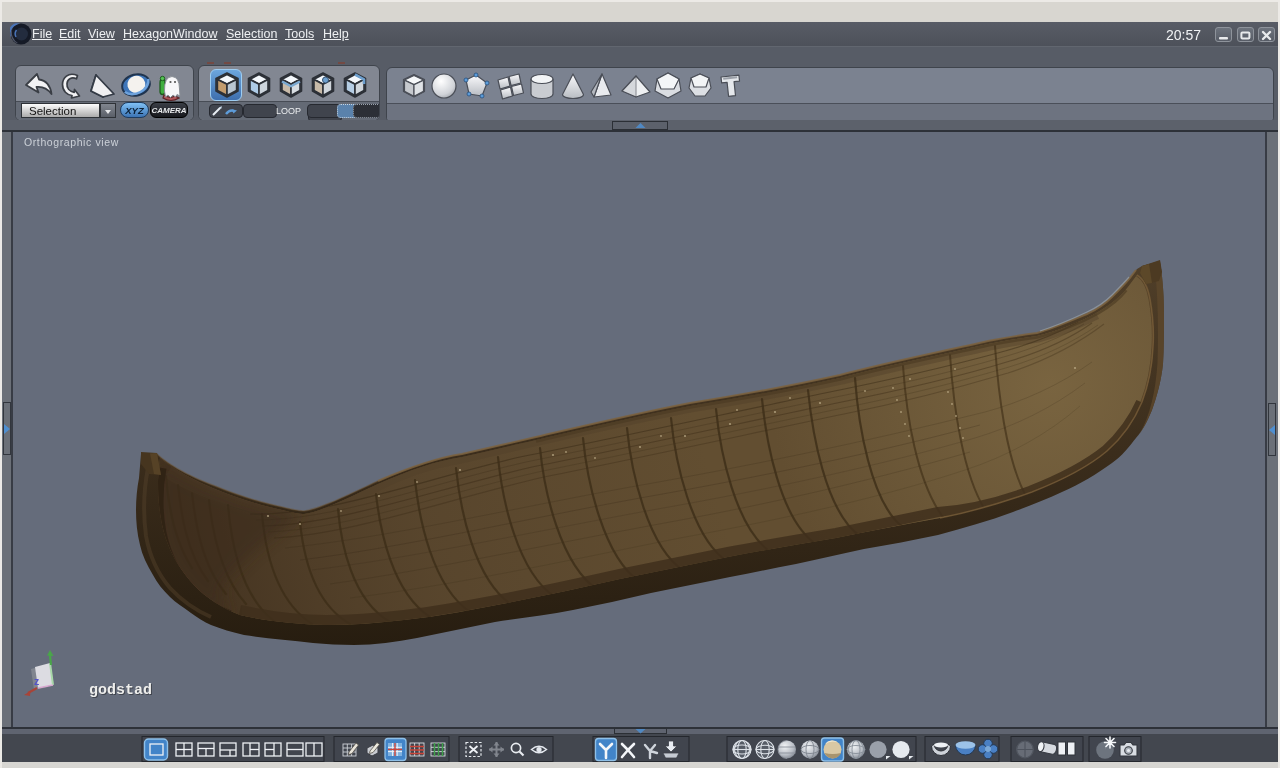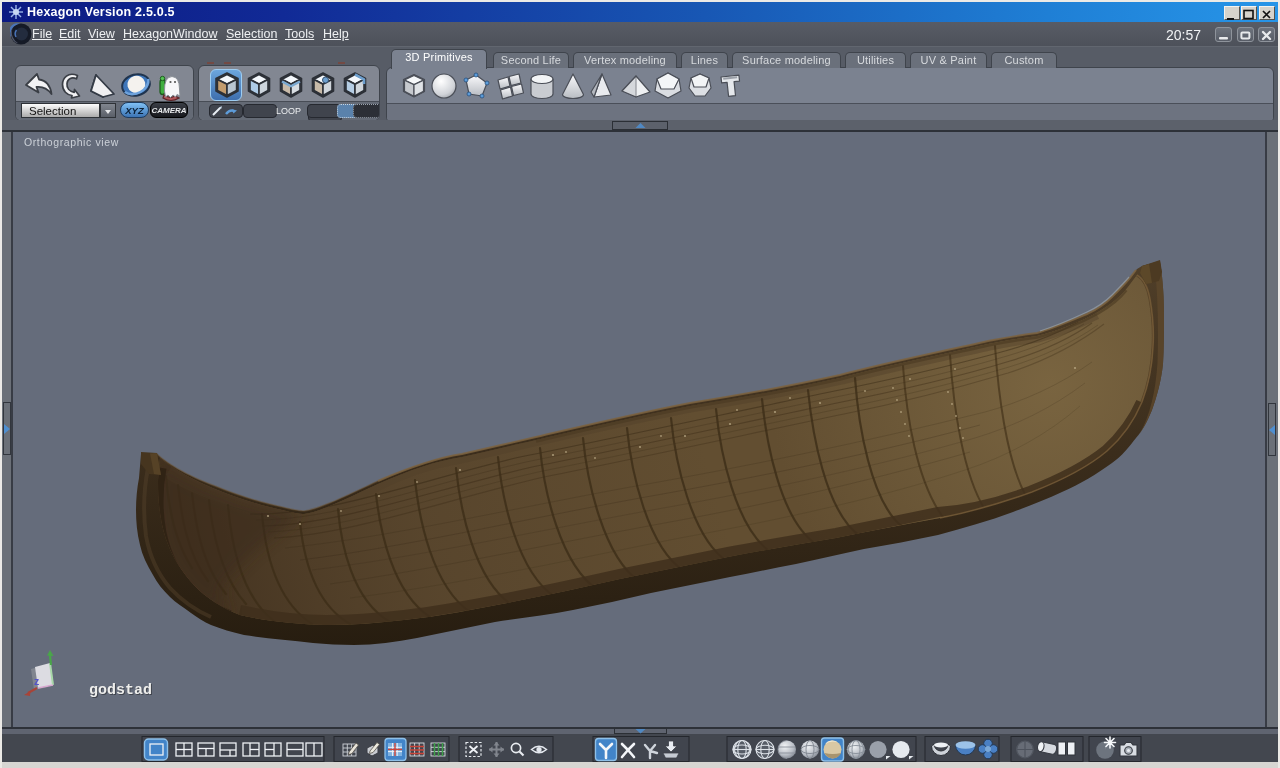--- a/index.html
+++ b/index.html
@@ -40,41 +40,20 @@
 #edgeR{left:1278px;top:2px;width:2px;height:766px;background:#eceae6;z-index:60;}
 #edgeT{left:0;top:0;width:1280px;height:2px;background:#eceae6;}
 </style>
 </head>
 <body>
 <div id="win">
 <div id="edgeT" class="abs"></div>
 <div id="edgeL" class="abs"></div>
 <div id="edgeR" class="abs"></div>
 
-<div id="titlebar" class="abs">
-  <svg class="abs" style="left:6px;top:2px" width="16" height="16" viewBox="0 0 16 16">
-    <g stroke="#9ab4e8" stroke-width="1.4">
-          <line x1="8" y1="1" x2="8" y2="15"></line>
-          <line x1="1" y1="8" x2="15" y2="8"></line>
-          <line x1="3" y1="3" x2="13" y2="13"></line>
-          <line x1="13" y1="3" x2="3" y2="13"></line>
-        </g>
-    <circle cx="8" cy="8" r="3" fill="#c8d8f4"></circle>
-  </svg>
-  <div id="titletxt" class="abs">Hexagon Version 2.5.0.5</div>
-  <div class="wbtn" style="left:1222px"><svg width="14" height="12">
-          <rect x="2" y="9" width="7" height="2" fill="#111"></rect>
-        </svg></div>
-  <div class="wbtn" style="left:1239px"><svg width="14" height="12">
-          <rect x="2" y="1.5" width="9" height="8" fill="none" stroke="#111" stroke-width="1.6"></rect>
-        </svg></div>
-  <div class="wbtn" style="left:1257px"><svg width="14" height="12">
-          <path d="M3 2 L10 9 M10 2 L3 9" stroke="#111" stroke-width="1.7"></path>
-        </svg></div>
-</div>
 
 <div id="menubar" class="abs">
   <svg class="abs" style="left:8px;top:1px" width="24" height="23" viewBox="0 0 24 23">
     <circle cx="11" cy="11" r="10.5" fill="#151a26"></circle>
     <path d="M10 0.8 A10.2 10.2 0 0 0 1 13.8 A8.2 8.2 0 0 1 10 0.8 Z" fill="#4a74b8"></path>
     <path d="M2.5 5.5 A9.8 9.8 0 0 0 8.5 20.5 A12.5 12.5 0 0 1 2.5 5.5 Z" fill="#54596a"></path>
     <circle cx="11.5" cy="11" r="6.5" fill="#232c3e"></circle>
     <path d="M6.5 7 A6.5 6.5 0 0 0 6 14" stroke="#4a74b8" stroke-width="1.5" fill="none"></path>
   </svg>
   <div class="mitem" style="left:30px">File</div>
@@ -275,30 +254,20 @@
           <circle cx="78" cy="5" r="2"></circle>
           <circle cx="89" cy="13" r="2"></circle>
           <circle cx="84" cy="26" r="2"></circle>
           <circle cx="71" cy="24" r="2"></circle>
     </g>
   </svg>
 </div>
 <div class="abs" style="left:207px;top:62px;width:7px;height:2px;background:#7a463c;opacity:0.8;"></div>
 <div class="abs" style="left:224px;top:62px;width:7px;height:2px;background:#7a463c;opacity:0.8;"></div>
 <div class="abs" style="left:338px;top:62px;width:7px;height:2px;background:#7a463c;opacity:0.8;"></div>
-<div id="tabrow" class="abs" style="left:0;top:46px;width:1280px;height:22px;">
-  <div class="tab tabsel" style="left:391px;width:94px;">3D Primitives</div>
-  <div class="tab" style="left:493px;width:74px;">Second Life</div>
-  <div class="tab" style="left:573px;width:102px;">Vertex modeling</div>
-  <div class="tab" style="left:681px;width:45px;">Lines</div>
-  <div class="tab" style="left:732px;width:107px;">Surface modeling</div>
-  <div class="tab" style="left:845px;width:59px;">Utilities</div>
-  <div class="tab" style="left:910px;width:75px;">UV &amp; Paint</div>
-  <div class="tab" style="left:991px;width:64px;">Custom</div>
-</div>
 
 <div id="divtop" class="abs"></div>
 <div class="handleh" style="left:612px;top:121px;width:56px;height:9px;"></div>
 <svg class="abs" style="left:635px;top:123px" width="11" height="6">
       <path d="M5.5 0 L10.5 5 L0.5 5 Z" fill="#5088c2"></path>
     </svg>
 <div id="vline-top" class="abs"></div>
 
 <div id="viewport" class="abs"></div>
 <div id="stripL" class="abs"></div>

